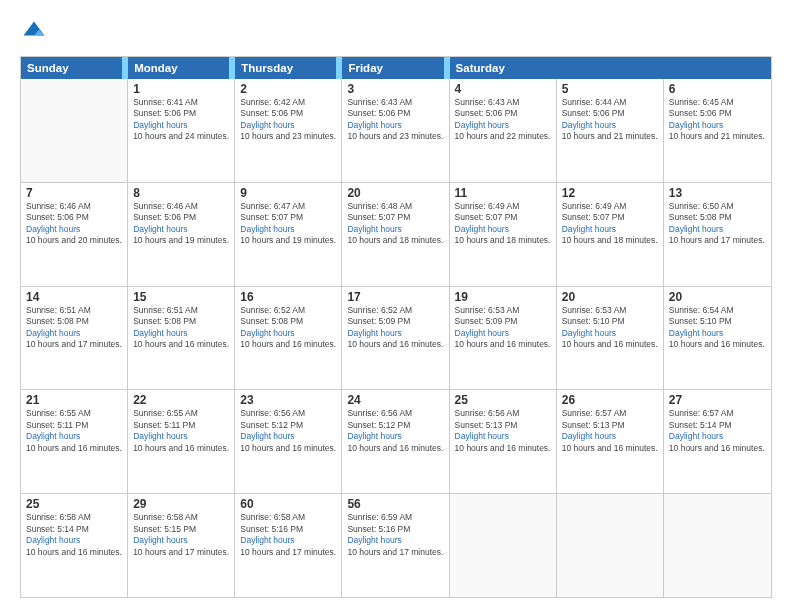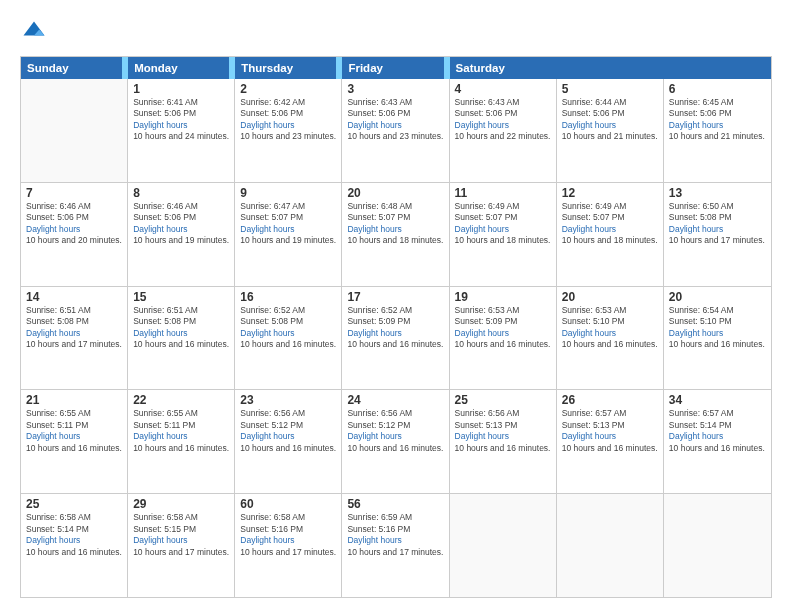--- a/index.html
+++ b/index.html
@@ -246,21 +246,21 @@
           </div>
           <div class="cal-day">
             <span class="day-number">25</span>
             <div class="day-info">Sunrise: 6:56 AM<br>Sunset: 5:13 PM<br><span class="highlight">Daylight hours</span><br>10 hours and 16 minutes.</div>
           </div>
           <div class="cal-day">
             <span class="day-number">26</span>
             <div class="day-info">Sunrise: 6:57 AM<br>Sunset: 5:13 PM<br><span class="highlight">Daylight hours</span><br>10 hours and 16 minutes.</div>
           </div>
           <div class="cal-day">
-            <span class="day-number">34</span>
+            <span class="day-number">27</span>
             <div class="day-info">Sunrise: 6:57 AM<br>Sunset: 5:14 PM<br><span class="highlight">Daylight hours</span><br>10 hours and 16 minutes.</div>
           </div>
         </div>
         <div class="cal-week">
           <div class="cal-day">
             <span class="day-number">25</span>
             <div class="day-info">Sunrise: 6:58 AM<br>Sunset: 5:14 PM<br><span class="highlight">Daylight hours</span><br>10 hours and 16 minutes.</div>
           </div>
           <div class="cal-day">
             <span class="day-number">29</span>

